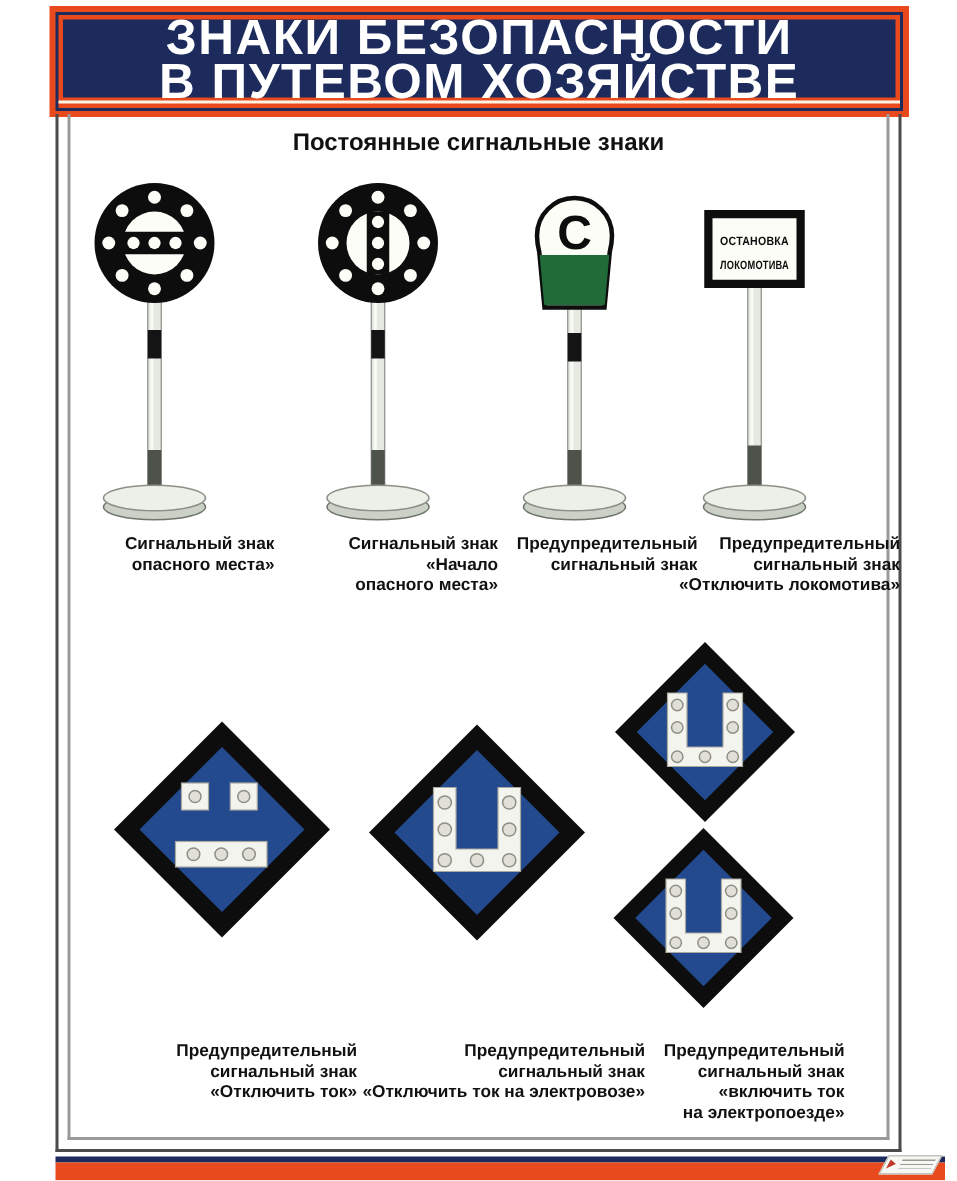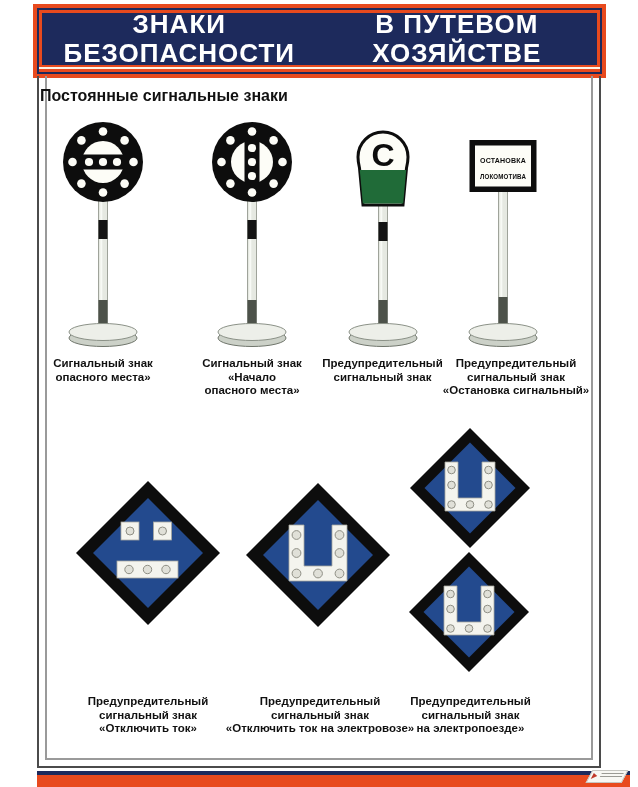--- a/index.html
+++ b/index.html
@@ -3,31 +3,31 @@
 <meta charset="utf-8">
 <style>
   html,body{margin:0;padding:0;background:#fff}
   .page{position:relative;width:638px;height:787px;background:#ffffff;overflow:hidden;
         font-family:"Liberation Sans","DejaVu Sans",sans-serif;color:#111}
 
   
   .header{position:absolute;left:33px;top:4px;width:573px;height:74px;background:var(--orange,#e84a1e)}
   .header-pinstripe{position:absolute;inset:4px;border:2px solid var(--navy,#1d2a5c)}
   .header-band{position:absolute;left:9px;right:9px;top:9px;bottom:13px;background:var(--navy,#1d2a5c);
-               display:flex;flex-direction:row;align-items:center;
-               color:#fff;font-weight:bold;font-size:26px;line-height:29px;letter-spacing:1px;text-align:center}
+               display:flex;flex-direction:column;align-items:center;justify-content:center;
+               color:#fff;font-weight:bold;font-size:33px;line-height:29px;letter-spacing:1px;text-align:center}
   .header-cream{position:absolute;left:6px;right:6px;bottom:9px;height:2px;background:#fdf4e6}
 
   
   .outer-frame{position:absolute;left:37px;top:76px;width:564px;height:692px;box-sizing:border-box;
                border-left:2px solid #4b4b4b;border-right:2px solid #4b4b4b;border-bottom:2px solid #4b4b4b}
   .inner-frame{position:absolute;left:45px;top:76px;width:548px;height:684px;box-sizing:border-box;
                border-left:2px solid #9a9a9a;border-right:2px solid #9a9a9a;border-bottom:2px solid #9a9a9a}
 
-  .section-title{position:absolute;left:40px;top:87px;width:558px;text-align:left;
+  .section-title{position:absolute;left:40px;top:87px;width:558px;text-align:center;
                  font-size:16px;font-weight:bold}
 
   
   .sign-group{position:absolute;width:150px;height:240px}
   .sign-group svg{display:block}
   .diamond{position:absolute}
   svg text{font-family:"Liberation Sans","DejaVu Sans",sans-serif;font-weight:bold;fill:#0d0d0d}
   .letter{font-size:32px}
   .board-txt{font-size:8px;letter-spacing:.2px}
   .blue{fill:var(--sign-blue,#234a8e)}
@@ -37,21 +37,21 @@
   .plate{fill:#f4f4ee;stroke:#a8a8a0;stroke-width:.8}
   .rivet{fill:#e0e0d8;stroke:#8f8f85;stroke-width:1}
   .post-body{fill:#e6e9e2;stroke:#8a8f86;stroke-width:.8}
   .post-sheen{fill:#f8faf6}
   .band-black{fill:#141414}
   .band-dark{fill:#4d524a}
   .base-bottom{fill:#ccd1c8;stroke:#6f756b;stroke-width:1}
   .base-top{fill:#edefe9;stroke:#8b9187;stroke-width:1}
 
   
-  .cap{position:absolute;font-size:11.5px;font-weight:bold;line-height:13.5px;text-align:center}
+  .cap{position:absolute;font-size:11.5px;font-weight:bold;line-height:13.5px;text-align:right}
 
   
   .footer-navy{position:absolute;left:37px;top:771px;width:593px;height:4px;background:var(--navy,#1d2a5c)}
   .footer-orange{position:absolute;left:37px;top:775px;width:593px;height:12px;background:var(--orange,#e84a1e)}
   .logo{position:absolute;right:5px;top:-5px;width:34px;height:11px;background:#f7f7f3;
         border:1px solid #c5c5c0;transform:skewX(-28deg)}
   .logo-mark{position:absolute;left:2px;top:2px;width:0;height:0;
              border-top:3px solid transparent;border-bottom:3px solid transparent;border-left:5px solid #c03a2b}
   .logo-lines{position:absolute;left:10px;top:2px;right:2px;height:6px;
               background:repeating-linear-gradient(to bottom,#9a9a94 0 1px,transparent 1px 3px)}
@@ -178,21 +178,21 @@
     <div>«Начало</div>
     <div>опасного места»</div>
   </div>
   <div class="cap" style="left:300px;top:357px;width:165px">
     <div>Предупредительный</div>
     <div>сигнальный знак</div>
   </div>
   <div class="cap" style="left:432px;top:357px;width:168px">
     <div>Предупредительный</div>
     <div>сигнальный знак</div>
-    <div>«Остановка сигнальный»</div>
+    <div>«Отключить локомотива»</div>
   </div>
 
   <div class="diamond" style="left:68px;top:473px">
     <svg width="160" height="160" viewBox="0 0 160 160">
       <polygon class="blk" points="80,8 152,80 80,152 8,80"></polygon>
       <polygon class="blue" points="80,25 135,80 80,135 25,80"></polygon>
       <rect class="plate" x="53" y="49" width="18" height="18"></rect>
       <rect class="plate" x="85.5" y="49" width="18" height="18"></rect>
       <rect class="plate" x="49" y="88" width="61" height="17"></rect>
       <circle class="rivet" cx="62" cy="58" r="4"></circle>
@@ -254,20 +254,21 @@
     <div>«Отключить ток»</div>
   </div>
   <div class="cap" style="left:210px;top:695px;width:220px">
     <div>Предупредительный</div>
     <div>сигнальный знак</div>
     <div>«Отключить ток на электровозе»</div>
   </div>
   <div class="cap" style="left:378px;top:695px;width:185px">
     <div>Предупредительный</div>
     <div>сигнальный знак</div>
+    <div>«включить ток</div>
     <div>на электропоезде»</div>
   </div>
 
   <div class="footer-navy"></div>
   <div class="footer-orange">
     <div class="logo">
       <div class="logo-mark"></div>
       <div class="logo-lines"></div>
     </div>
   </div>

